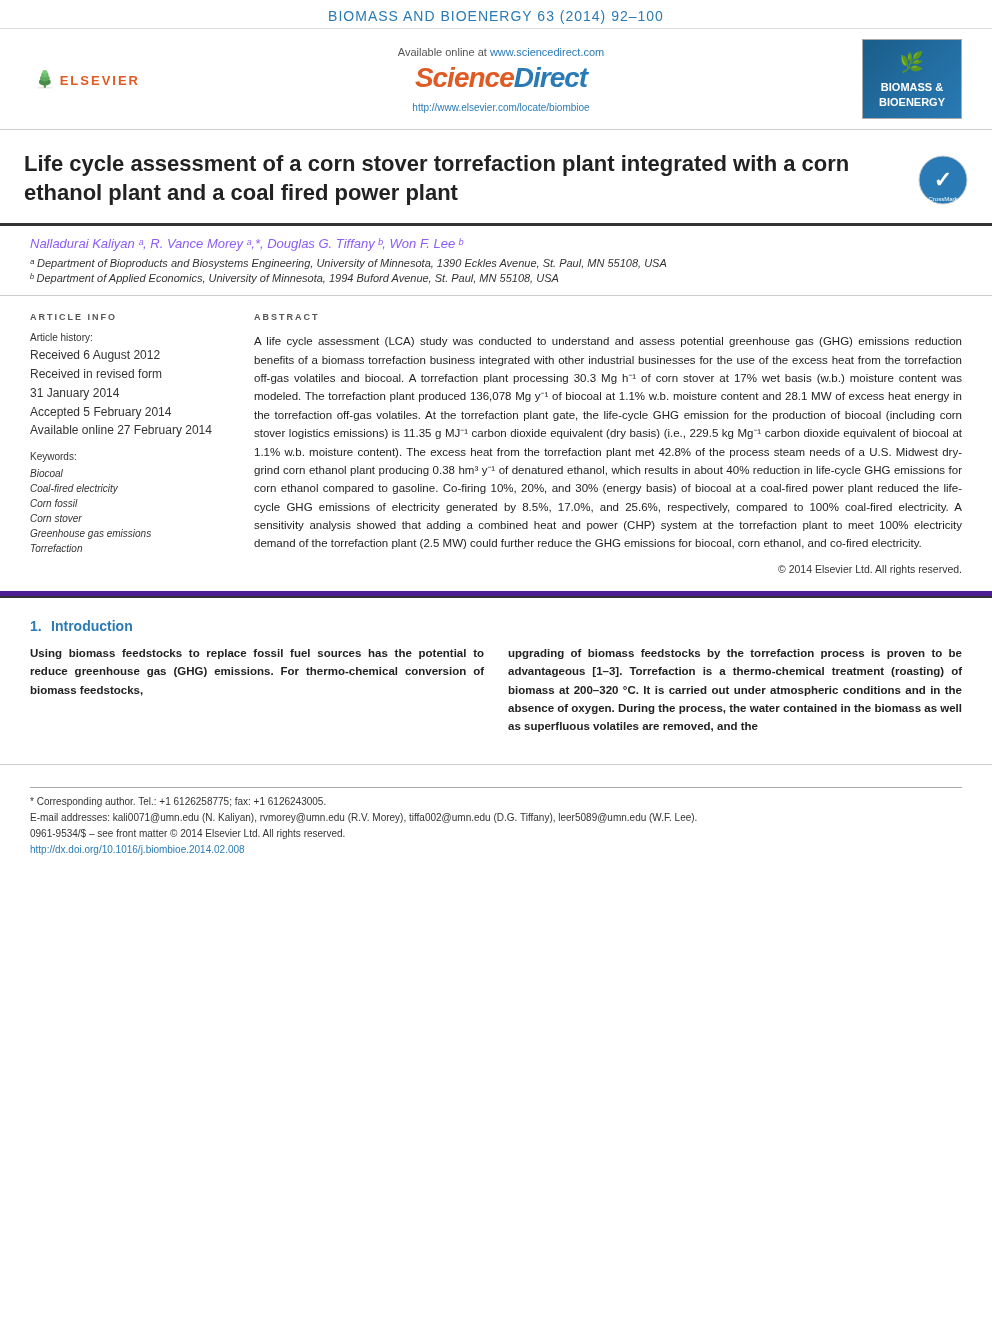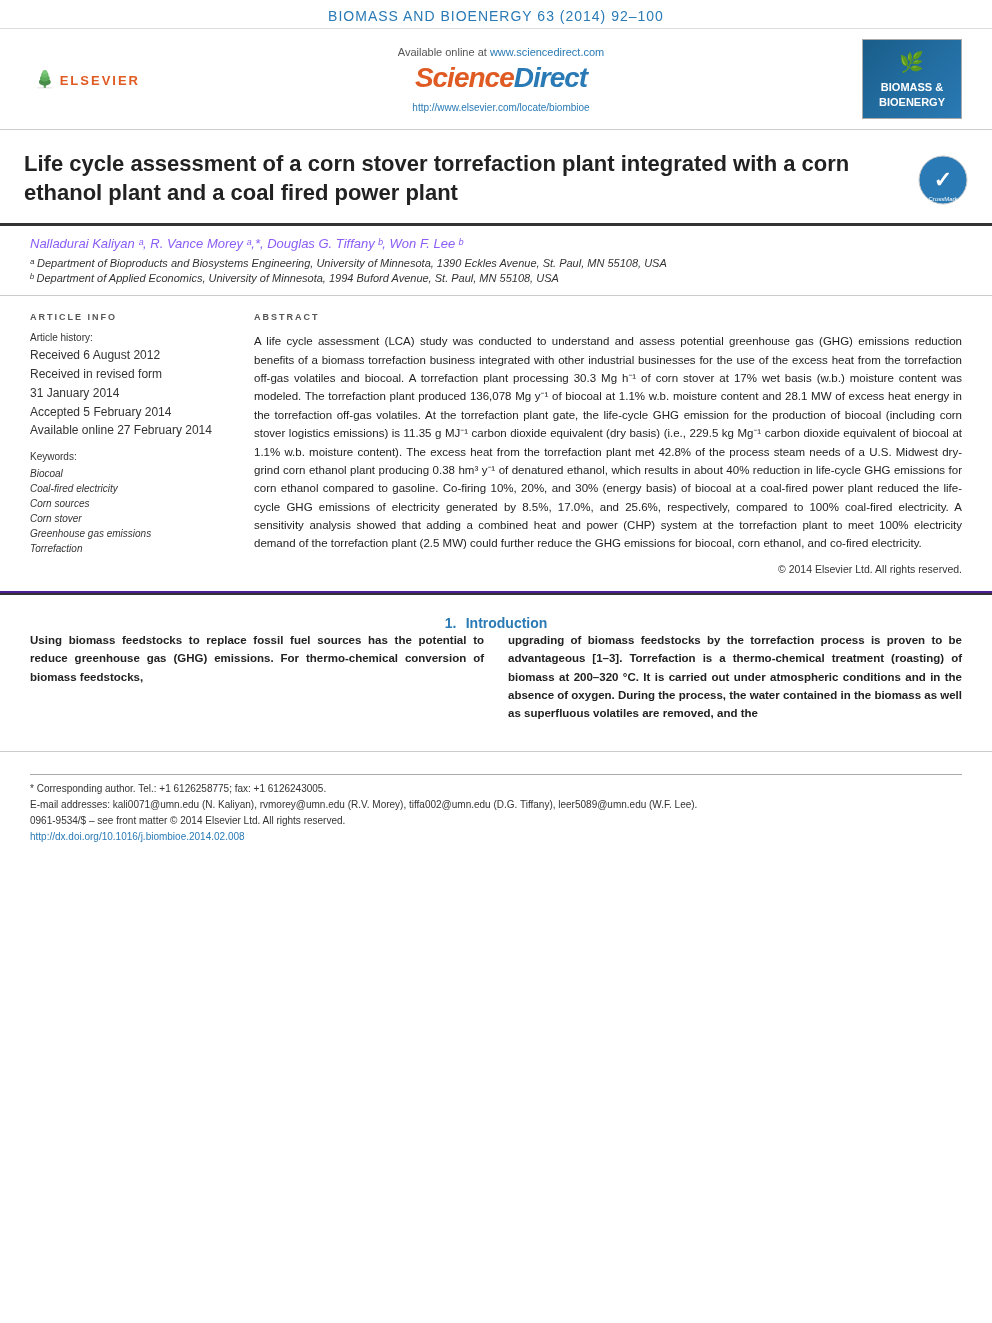--- a/index.html
+++ b/index.html
@@ -140,21 +140,21 @@
       font-size: 11px;
       color: #333;
       margin-bottom: 3px;
       font-style: italic;
     }
 
     
     .content-row {
       display: flex;
       padding: 16px 30px;
-      border-bottom: 2px solid #4c1d95;
+      border-bottom: 5px solid #4c1d95;
       gap: 24px;
     }
 
     .article-info {
       width: 200px;
       flex-shrink: 0;
     }
     .article-info-title {
       font-size: 9px;
       letter-spacing: 2px;
@@ -328,36 +328,36 @@
     <div class="info-line">Received 6 August 2012</div>
     <div class="info-line">Received in revised form</div>
     <div class="info-line">31 January 2014</div>
     <div class="info-line">Accepted 5 February 2014</div>
     <div class="info-line">Available online 27 February 2014</div>
 
     <div class="keywords-section">
       <div class="info-section-label">Keywords:</div>
       <div class="keyword-item">Biocoal</div>
       <div class="keyword-item">Coal-fired electricity</div>
-      <div class="keyword-item">Corn sources</div>
+      <div class="keyword-item">Corn fossil</div>
       <div class="keyword-item">Corn stover</div>
       <div class="keyword-item">Greenhouse gas emissions</div>
       <div class="keyword-item">Torrefaction</div>
     </div>
   </div>
 
   <div class="abstract-section">
     <div class="abstract-title">ABSTRACT</div>
     <div class="abstract-text">A life cycle assessment (LCA) study was conducted to understand and assess potential greenhouse gas (GHG) emissions reduction benefits of a biomass torrefaction business integrated with other industrial businesses for the use of the excess heat from the torrefaction off-gas volatiles and biocoal. A torrefaction plant processing 30.3 Mg h⁻¹ of corn stover at 17% wet basis (w.b.) moisture content was modeled. The torrefaction plant produced 136,078 Mg y⁻¹ of biocoal at 1.1% w.b. moisture content and 28.1 MW of excess heat energy in the torrefaction off-gas volatiles. At the torrefaction plant gate, the life-cycle GHG emission for the production of biocoal (including corn stover logistics emissions) is 11.35 g MJ⁻¹ carbon dioxide equivalent (dry basis) (i.e., 229.5 kg Mg⁻¹ carbon dioxide equivalent of biocoal at 1.1% w.b. moisture content). The excess heat from the torrefaction plant met 42.8% of the process steam needs of a U.S. Midwest dry-grind corn ethanol plant producing 0.38 hm³ y⁻¹ of denatured ethanol, which results in about 40% reduction in life-cycle GHG emissions for corn ethanol compared to gasoline. Co-firing 10%, 20%, and 30% (energy basis) of biocoal at a coal-fired power plant reduced the life-cycle GHG emissions of electricity generated by 8.5%, 17.0%, and 25.6%, respectively, compared to 100% coal-fired electricity. A sensitivity analysis showed that adding a combined heat and power (CHP) system at the torrefaction plant to meet 100% electricity demand of the torrefaction plant (2.5 MW) could further reduce the GHG emissions for biocoal, corn ethanol, and co-fired electricity.</div>
     <div class="copyright-line">© 2014 Elsevier Ltd. All rights reserved.</div>
   </div>
 </div>
 
 <div class="main-content">
-  <div style="text-align:center;">
+  <div style="margin-bottom:10px;">
     <span class="section-title">1.</span>
     <span class="section-title" style="margin-left:6px;">Introduction</span>
   </div>
   <div class="two-column">
     <div class="col-left">
       <p class="body-text">Using biomass feedstocks to replace fossil fuel sources has the potential to reduce greenhouse gas (GHG) emissions. For thermo-chemical conversion of biomass feedstocks,</p>
     </div>
     <div class="col-right">
       <p class="body-text">upgrading of biomass feedstocks by the torrefaction process is proven to be advantageous [1–3]. Torrefaction is a thermo-chemical treatment (roasting) of biomass at 200–320 °C. It is carried out under atmospheric conditions and in the absence of oxygen. During the process, the water contained in the biomass as well as superfluous volatiles are removed, and the</p>
     </div>

